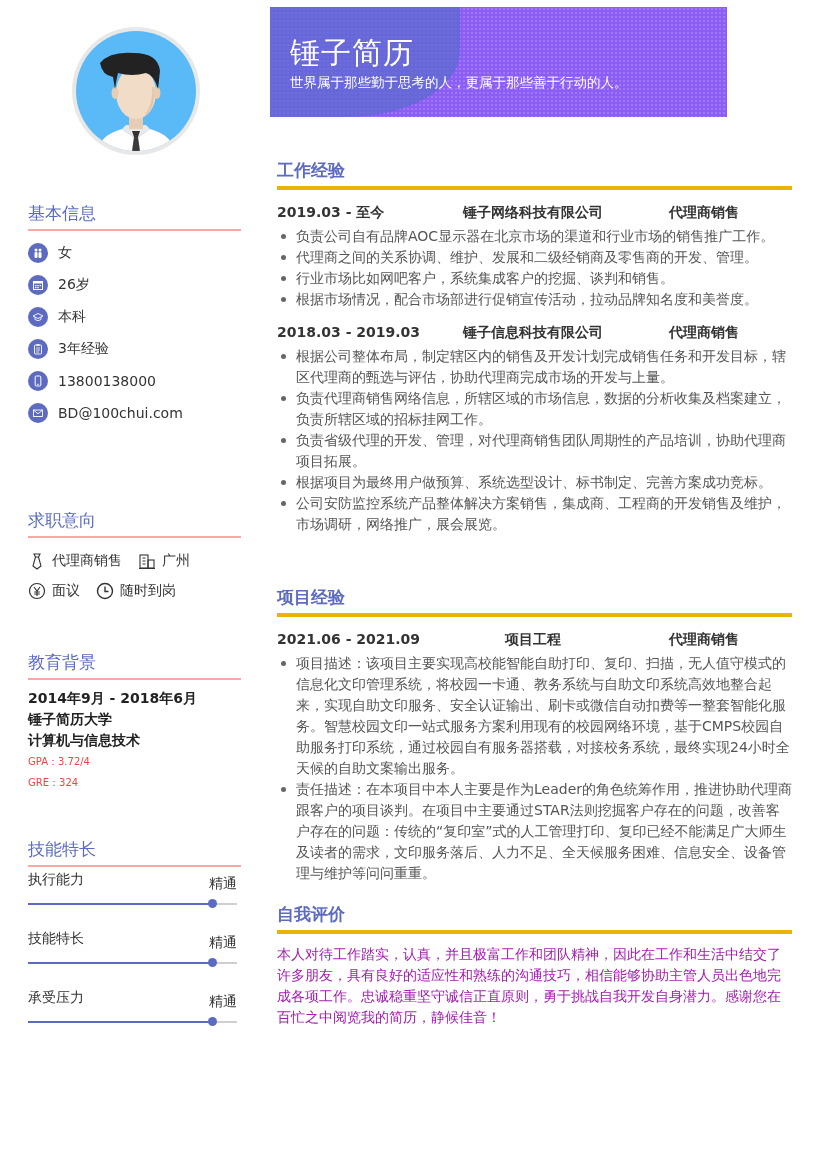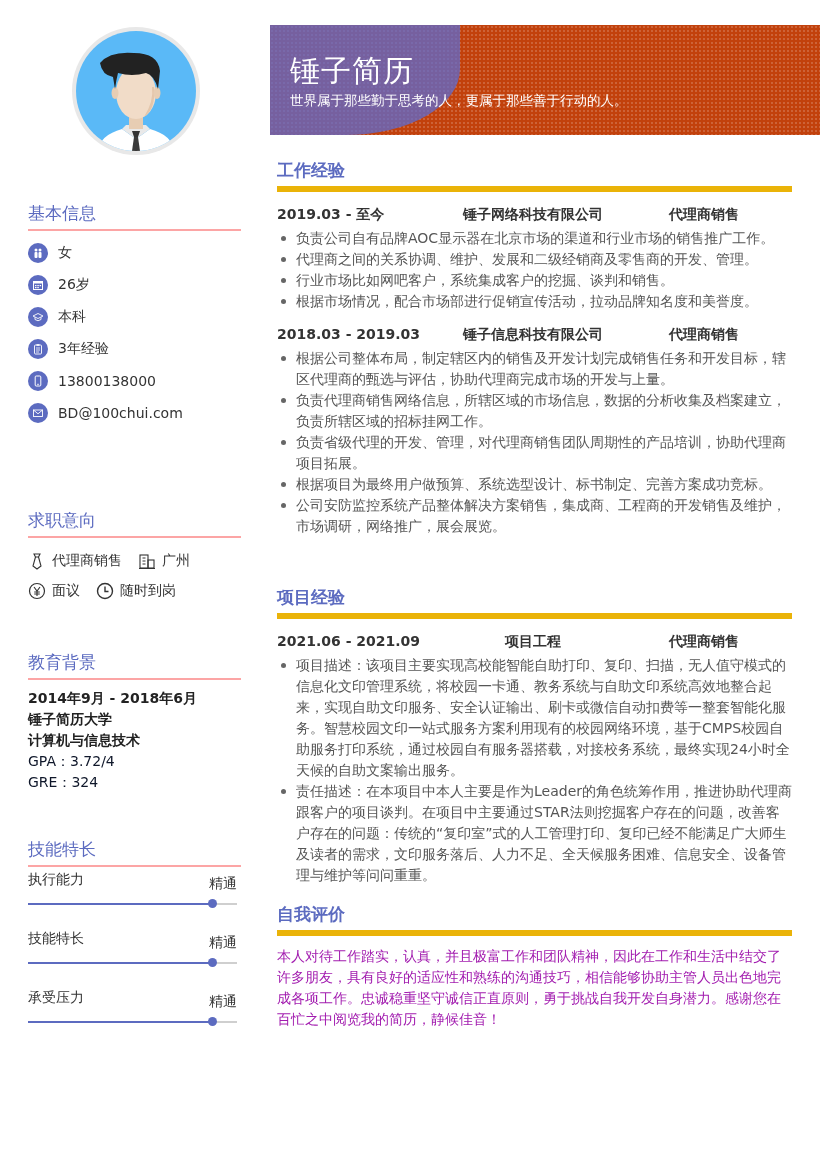--- a/index.html
+++ b/index.html
@@ -21,42 +21,42 @@
   .info-icon { width: 20px; height: 20px; border-radius: 50%; background: #5c6bc0; display: flex;
                align-items: center; justify-content: center; margin-right: 10px; flex-shrink: 0; }
   .info-icon svg { width: 12px; height: 12px; }
   .info-text { font-size: 14px; color: #333; }
 
   .intent-row { display: flex; align-items: center; height: 30px; font-size: 14px; color: #333; }
   .intent-item { display: flex; align-items: center; margin-right: 16px; }
   .intent-item svg { width: 18px; height: 18px; margin-right: 6px; }
 
   .edu-bold { font-size: 14px; font-weight: bold; color: #222; line-height: 21px; }
-  .edu-grey { font-size: 14px; color: #0f172a; line-height: 21px; }
+  .edu-grey { font-size: 10px; color: #ef4444; line-height: 21px; }
 
   .skill { position: relative; height: 59px; }
   .skill-name { position: absolute; left: 0; top: 4px; font-size: 14px; color: #333; }
   .skill-level { position: absolute; right: 4px; top: 8px; font-size: 14px; color: #333; }
   .skill-track { position: absolute; left: 0; right: 4px; top: 36px; height: 2px; background: #cfcfcf; }
   .skill-fill { position: absolute; left: 0; top: 0; height: 2px; background: #5c6bc0; }
   .skill-knob { position: absolute; top: -4px; width: 9px; height: 9px; border-radius: 50%; background: #5c6bc0; margin-left: -4px; }
 
   
-  .banner { position: absolute; left: 270px; top: 25px; width: 550px; height: 110px; background: #c2410c; overflow: hidden; }
+  .banner { position: absolute; left: 270px; top: 7px; width: 457px; height: 110px; background: #8b5cf6; overflow: hidden; }
   .banner-dots { position: absolute; inset: 0;
      background-image: radial-gradient(rgba(255,255,255,0.18) 1px, transparent 1.3px);
      background-size: 4px 4px; }
   .banner-mask1 { position: absolute; left: 0; top: 0; width: 190px; height: 110px; background: #5c6bd0;
      border-radius: 0 0 60% 0; opacity: 0.75; }
   .banner-title { position: absolute; left: 20px; top: 26px; font-size: 30px; color: #fff; letter-spacing: 1px; }
   .banner-sub { position: absolute; left: 20px; top: 67px; font-size: 13.5px; color: #fff; }
 
   .r-section { position: absolute; left: 277px; width: 515px; }
   .r-title { font-size: 17px; font-weight: bold; color: #5c6bc0; line-height: 24px; padding-bottom: 4px;
-             border-bottom: 6px solid #eab308; }
+             border-bottom: 4px solid #eab308; }
   .job-head { display: flex; font-size: 14px; font-weight: bold; color: #333; margin-top: 12px; line-height: 20px; }
   .job-date { width: 186px; }
   .job-comp { width: 206px; }
   .job-role { }
   .proj-comp { width: 206px; padding-left: 42px; }
   ul.bullets { list-style: none; margin-top: 4px; }
   ul.bullets li { position: relative; padding-left: 19px; font-size: 14px; color: #555; line-height: 21px; }
   ul.bullets li::before { content: ""; position: absolute; left: 4px; top: 8px; width: 5px; height: 5px; border-radius: 50%; background: #666; }
   .para { font-size: 14px; color: #a21caf; line-height: 21px; margin-top: 10px; }
 </style>

